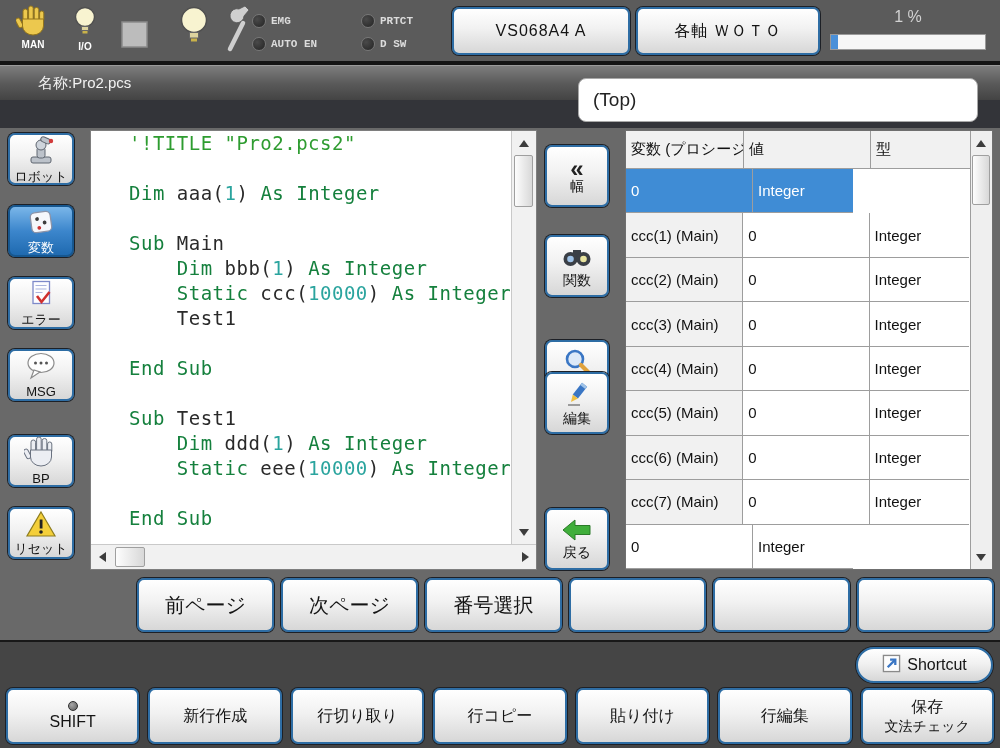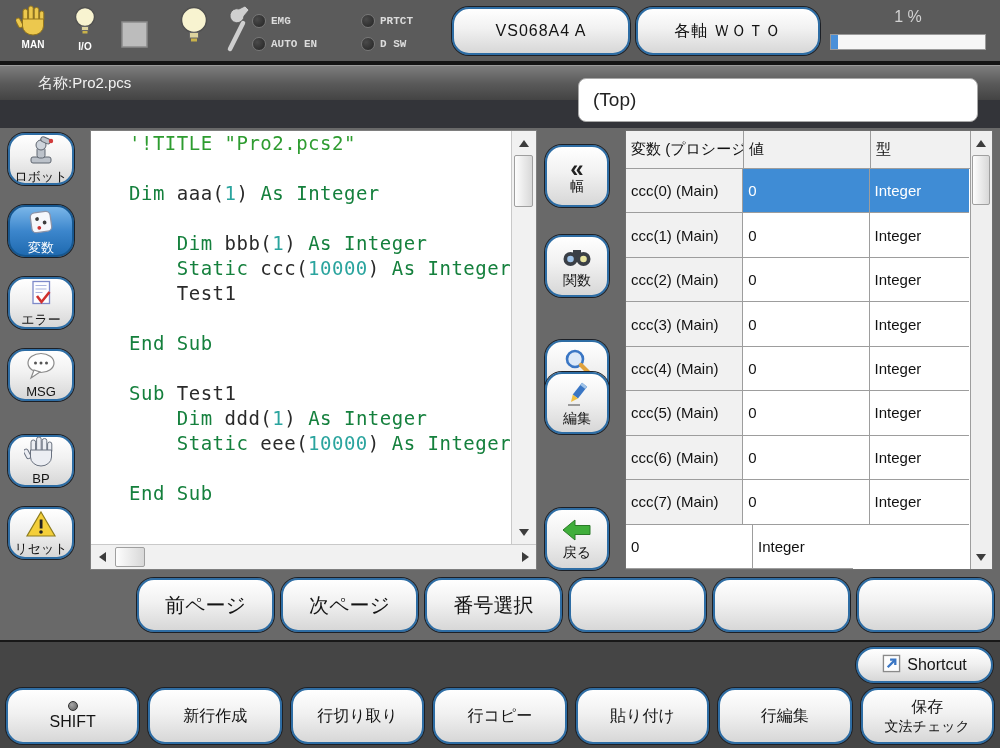--- a/index.html
+++ b/index.html
@@ -7,21 +7,21 @@
           font-family:"Liberation Sans",sans-serif;color:#111;}
   
   .topbar{position:absolute;left:0;top:0;width:1000px;height:61px;background:#5b5b5b;border-bottom:4px solid #141414;}
   .tb-icon{position:absolute;display:flex;flex-direction:column;align-items:center;}
   .tb-label{font-size:10px;font-weight:bold;color:#fff;margin-top:-2px;}
   .led-grid{position:absolute;left:252px;top:9px;display:grid;grid-template-columns:98px 88px;grid-auto-rows:23px;column-gap:11px;font-family:Liberation Mono, monospace;}
   .led-item{display:flex;align-items:center;gap:5px;}
   .led-dot{width:12px;height:12px;border-radius:50%;background:radial-gradient(circle at 35% 35%,#4a4a4a,#232323);border:1px solid #777;}
   .led-label{font-size:11px;font-weight:bold;color:#dcdcdc;white-space:nowrap;}
   .btn3d{box-sizing:border-box;background:linear-gradient(180deg,#ffffff 0%,#f1f1f1 45%,#d7d7d7 100%);
-         border:2px solid #2e6da4;border-radius:17px;box-shadow:0 0 0 1px #1d2026;
+         border:2px solid #2e6da4;border-radius:7px;box-shadow:0 0 0 1px #1d2026;
          display:flex;flex-direction:column;align-items:center;justify-content:center;color:#141414;cursor:pointer;}
   .btn3d.selected{background:linear-gradient(180deg,#7ab6e9 0%,#3c86cc 50%,#1f6ab0 100%);color:#fff;border-color:#17578f;}
   .top-btn{position:absolute;top:7px;height:48px;font-size:16px;letter-spacing:1px;}
   .speed{position:absolute;left:830px;top:8px;width:156px;}
   .speed-label{text-align:center;font-size:16px;color:#d2d2d2;height:24px;}
   .speed-bar{height:14px;background:#f6f6f6;border:1px solid #9a9a9a;position:relative;margin-top:2px;}
   .speed-fill{position:absolute;left:0;top:0;bottom:0;background:#4a90d9;}
   
   .titlebar{position:absolute;left:0;top:65px;width:1000px;height:35px;
             background:linear-gradient(180deg,#7d7d7d 0%,#5a5a5a 50%,#424242 100%);
@@ -226,20 +226,21 @@
         <span class="lbl">リセット</span>
       </div>
     </div>
 
   <div class="editor">
     <div class="codearea" id="codearea">
         <div class="code-line"><span class="tk-c">'!TITLE "Pro2.pcs2"</span></div>
         <div class="code-line"></div>
         <div class="code-line"><span class="tk-k">Dim</span><span class="tk-p"> aaa(</span><span class="tk-n">1</span><span class="tk-p">) </span><span class="tk-k">As Integer</span></div>
         <div class="code-line"></div>
+        <div class="code-line"><span class="tk-k">Sub</span><span class="tk-p"> Main</span></div>
         <div class="code-line"><span class="tk-p">    </span><span class="tk-k">Dim</span><span class="tk-p"> bbb(</span><span class="tk-n">1</span><span class="tk-p">) </span><span class="tk-k">As Integer</span></div>
         <div class="code-line"><span class="tk-p">    </span><span class="tk-k">Static</span><span class="tk-p"> ccc(</span><span class="tk-n">10000</span><span class="tk-p">) </span><span class="tk-k">As Integer</span></div>
         <div class="code-line"><span class="tk-p">    Test1</span></div>
         <div class="code-line"></div>
         <div class="code-line"><span class="tk-k">End Sub</span></div>
         <div class="code-line"></div>
         <div class="code-line"><span class="tk-k">Sub</span><span class="tk-p"> Test1</span></div>
         <div class="code-line"><span class="tk-p">    </span><span class="tk-k">Dim</span><span class="tk-p"> ddd(</span><span class="tk-n">1</span><span class="tk-p">) </span><span class="tk-k">As Integer</span></div>
         <div class="code-line"><span class="tk-p">    </span><span class="tk-k">Static</span><span class="tk-p"> eee(</span><span class="tk-n">10000</span><span class="tk-p">) </span><span class="tk-k">As Integer</span></div>
         <div class="code-line"></div>
@@ -307,21 +308,20 @@
     </div>
 
   <div class="wtable">
     <div class="wt-head" id="wt-head">
         <div class="cell c-name">変数 (プロシージャ)</div>
         <div class="cell c-val">値</div>
         <div class="cell c-type">型</div>
       </div>
     <div class="wt-body" id="wt-body">
         <div class="wt-row sel">
-          <div class="cell c-name">ccc(0) (Main)</div>
           <div class="cell c-val">0</div>
           <div class="cell c-type">Integer</div>
         </div>
         <div class="wt-row">
           <div class="cell c-name">ccc(1) (Main)</div>
           <div class="cell c-val">0</div>
           <div class="cell c-type">Integer</div>
         </div>
         <div class="wt-row">
           <div class="cell c-name">ccc(2) (Main)</div>

